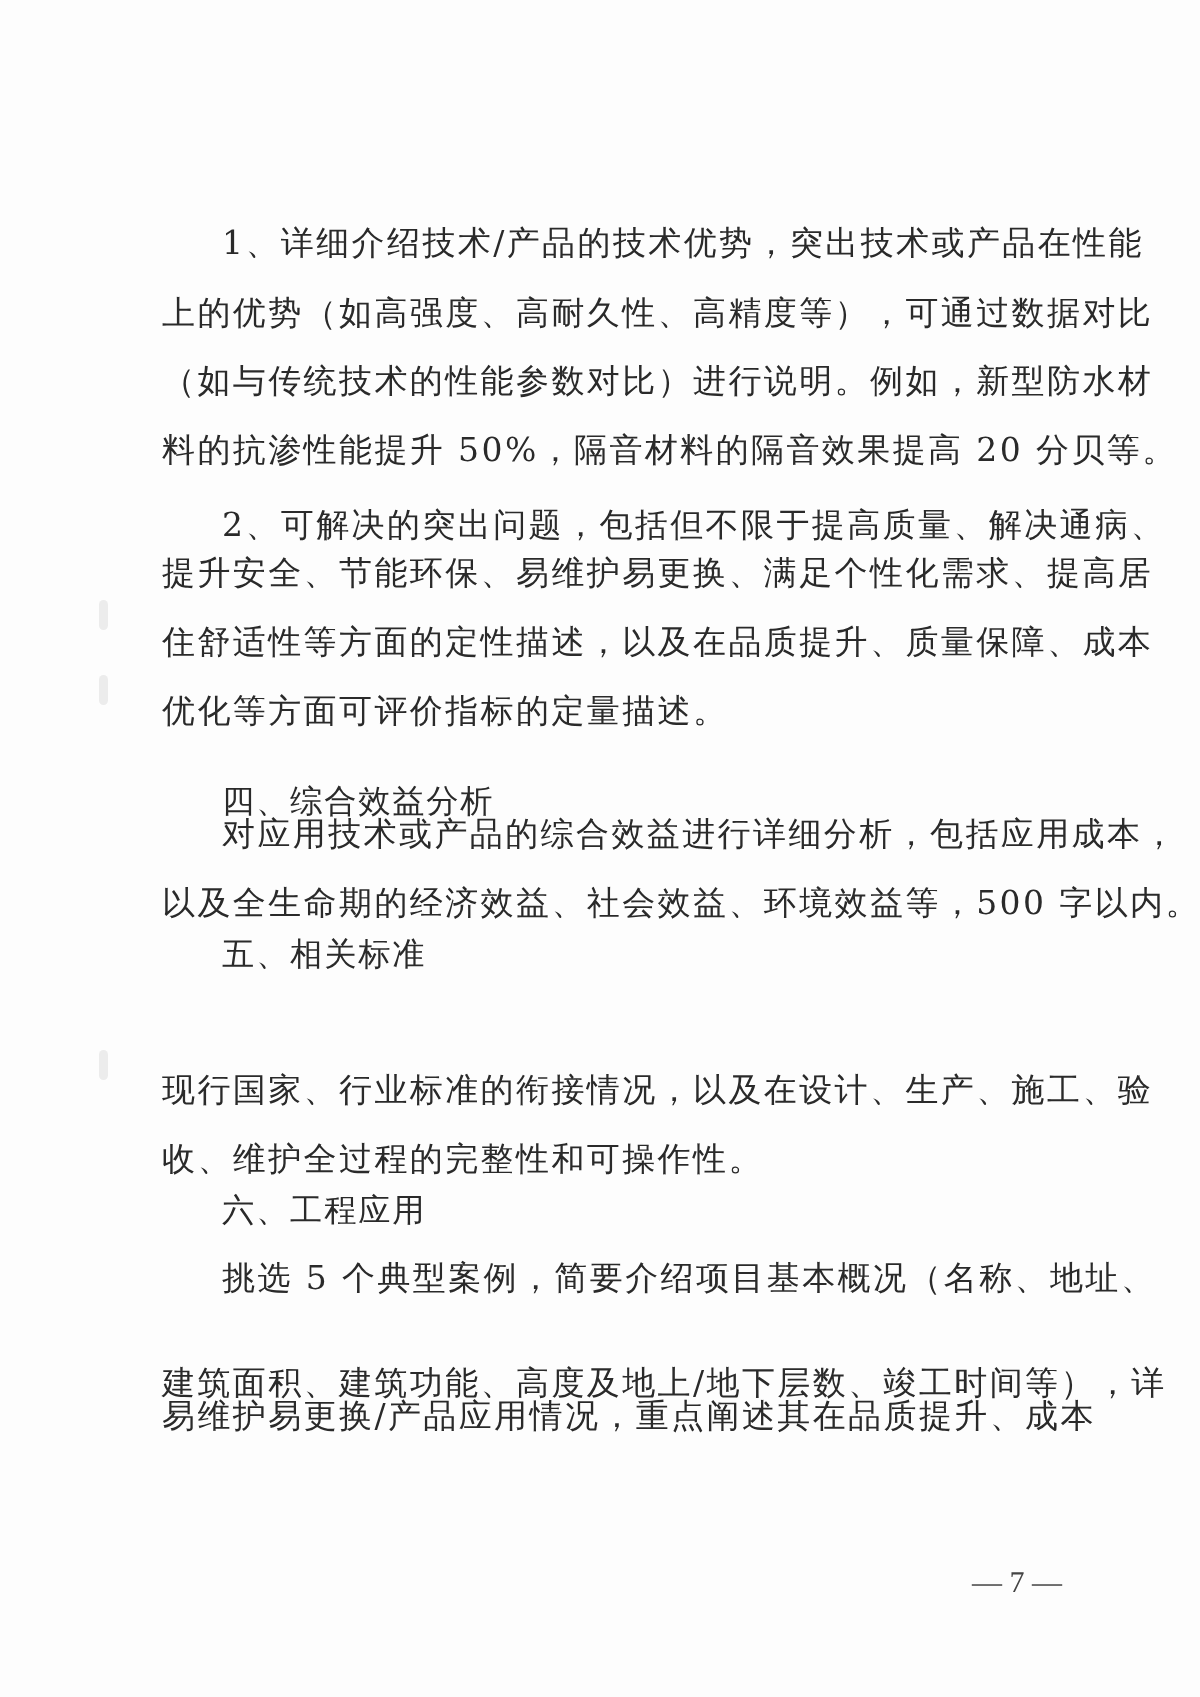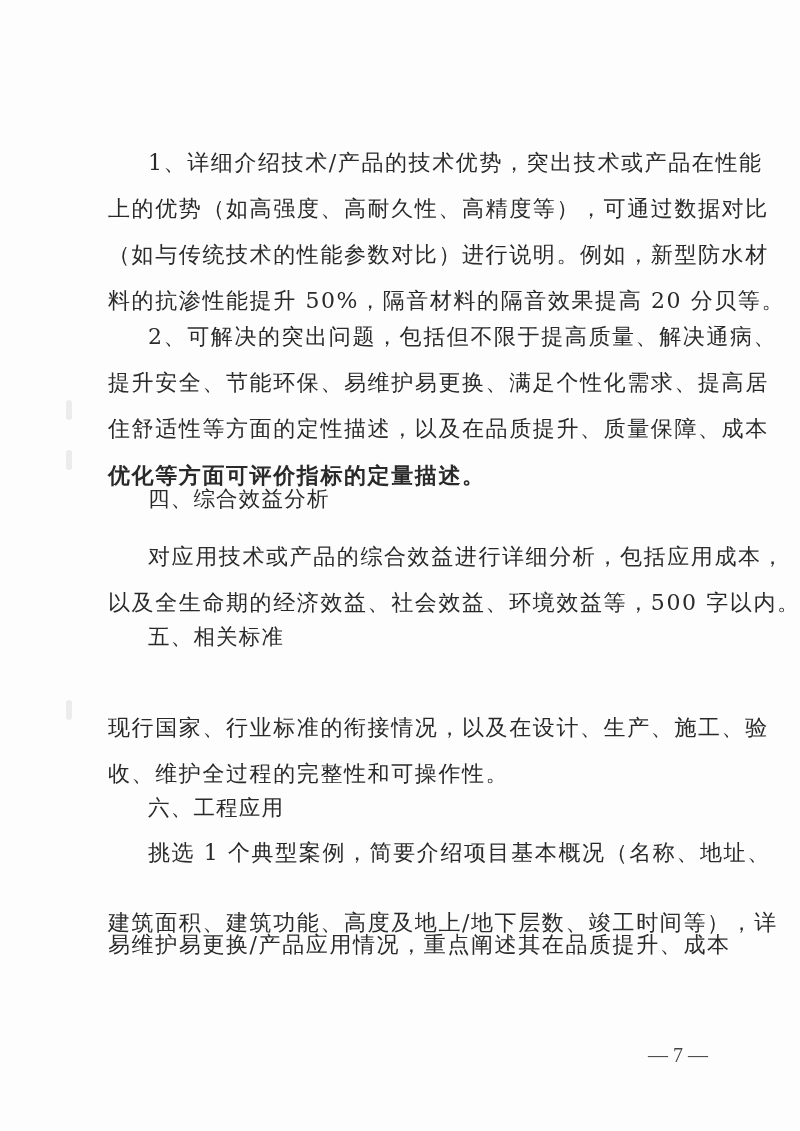--- a/index.html
+++ b/index.html
@@ -33,32 +33,32 @@
 
   <div class="margin-mark" style="top:400px;"></div>
   <div class="margin-mark" style="top:450px;"></div>
   <div class="margin-mark" style="top:700px;"></div>
 
   <div class="line indent" style="top:148px;">1、详细介绍技术/产品的技术优势，突出技术或产品在性能</div>
   <div class="line" style="top:194px;font-family:Liberation Serif, serif;">上的优势（如高强度、高耐久性、高精度等），可通过数据对比</div>
   <div class="line" style="top:240px;">（如与传统技术的性能参数对比）进行说明。例如，新型防水材</div>
   <div class="line" style="top:286px;">料的抗渗性能提升 50%，隔音材料的隔音效果提高 20 分贝等。</div>
 
-  <div class="line indent" style="top:322px;">2、可解决的突出问题，包括但不限于提高质量、解决通病、</div>
+  <div class="line indent" style="top:336px;">2、可解决的突出问题，包括但不限于提高质量、解决通病、</div>
   <div class="line" style="top:368px;">提升安全、节能环保、易维护易更换、满足个性化需求、提高居</div>
   <div class="line" style="top:414px;">住舒适性等方面的定性描述，以及在品质提升、质量保障、成本</div>
-  <div class="line short" style="top:460px;font-weight:bold;">优化等方面可评价指标的定量描述。</div>
+  <div class="line short" style="top:460px;">优化等方面可评价指标的定量描述。</div>
 
-  <div class="heading" style="top:484px;">四、综合效益分析</div>
+  <div class="heading" style="top:520px;">四、综合效益分析</div>
   <div class="line indent" style="top:542px;">对应用技术或产品的综合效益进行详细分析，包括应用成本，</div>
   <div class="line" style="top:588px;">以及全生命期的经济效益、社会效益、环境效益等，500 字以内。</div>
 
   <div class="heading" style="top:622px;">五、相关标准</div>
   <div class="line" style="top:713px;">现行国家、行业标准的衔接情况，以及在设计、生产、施工、验</div>
   <div class="line short" style="top:759px;">收、维护全过程的完整性和可操作性。</div>
 
   <div class="heading" style="top:793px;">六、工程应用</div>
-  <div class="line indent" style="top:838px;">挑选 1 个典型案例，简要介绍项目基本概况（名称、地址、</div>
+  <div class="line indent" style="top:838px;">挑选 5 个典型案例，简要介绍项目基本概况（名称、地址、</div>
   <div class="line" style="top:908px;">建筑面积、建筑功能、高度及地上/地下层数、竣工时间等），详</div>
   <div class="line" style="top:930px;">易维护易更换/产品应用情况，重点阐述其在品质提升、成本</div>
 
   <div class="page-number">— 7 —</div>
 </div>
 
 </body></html>

